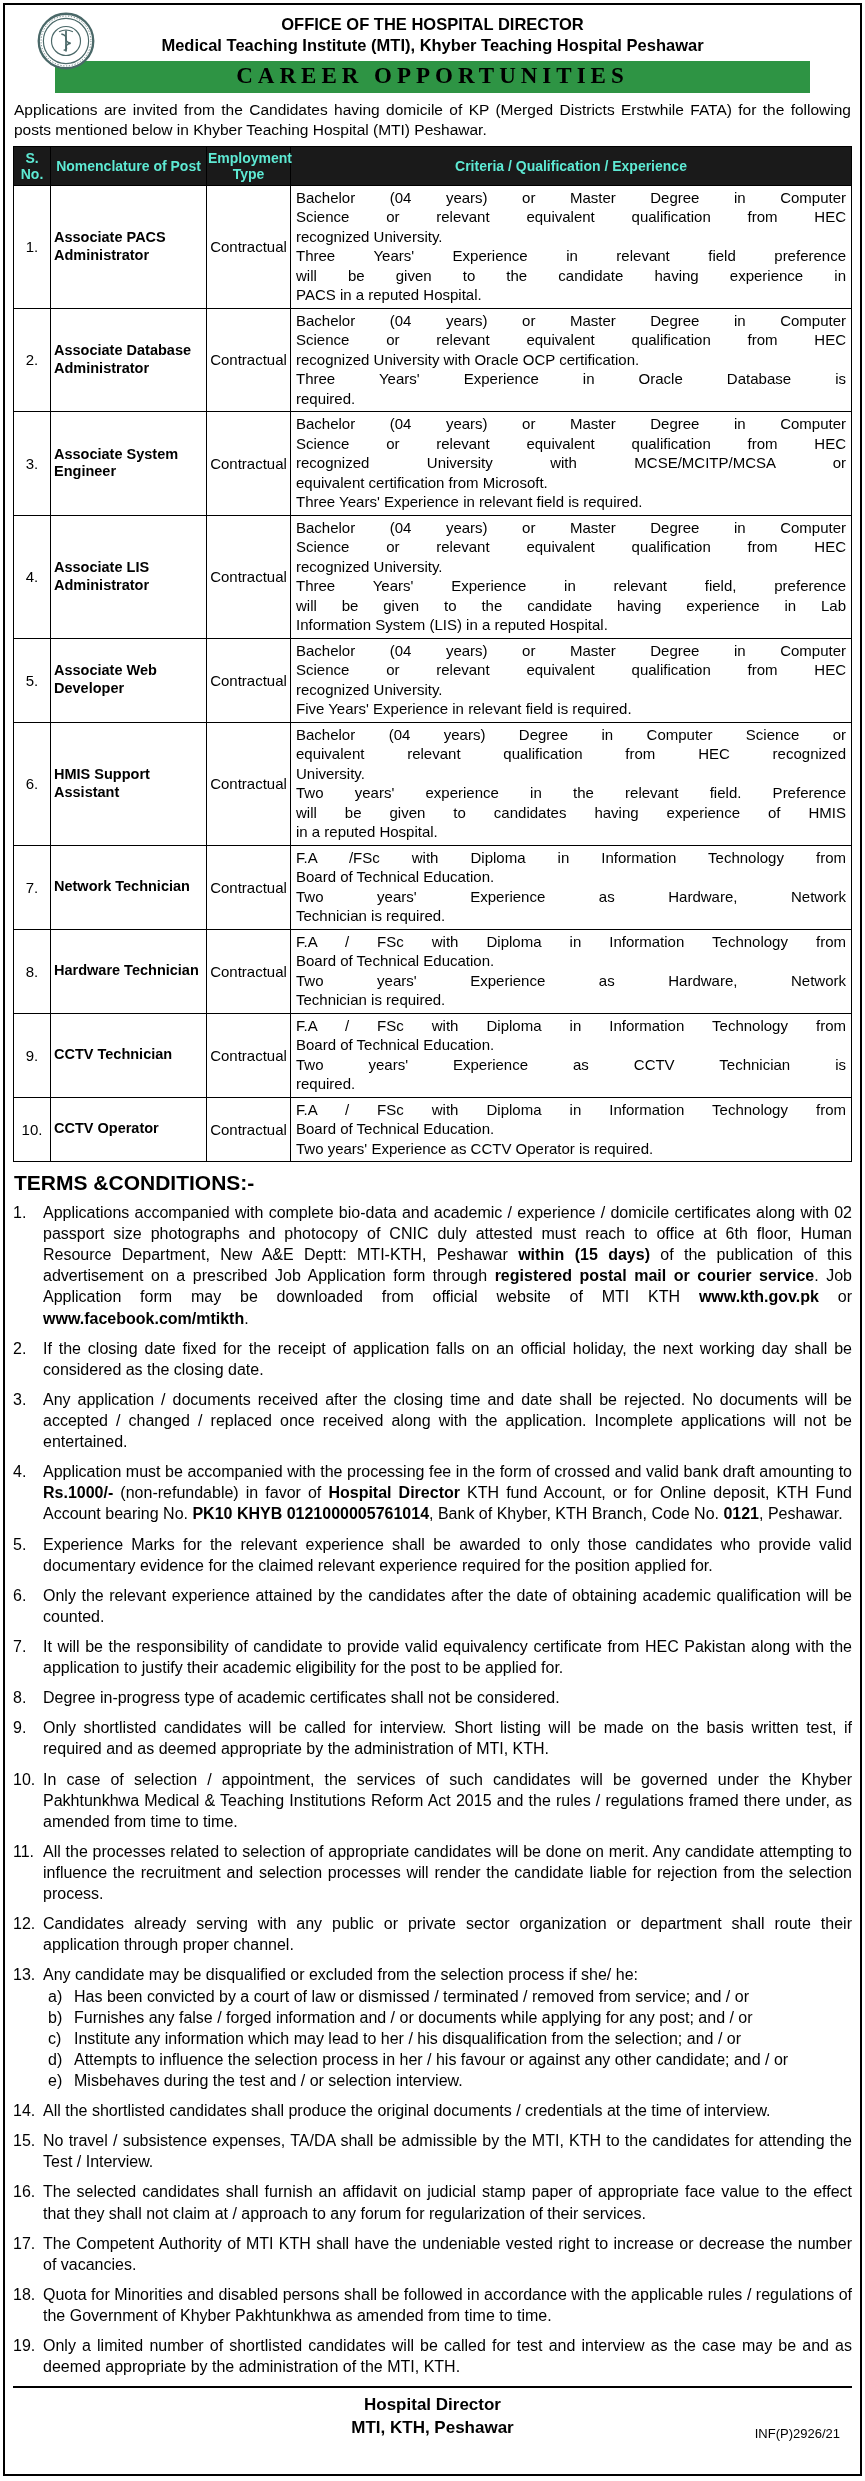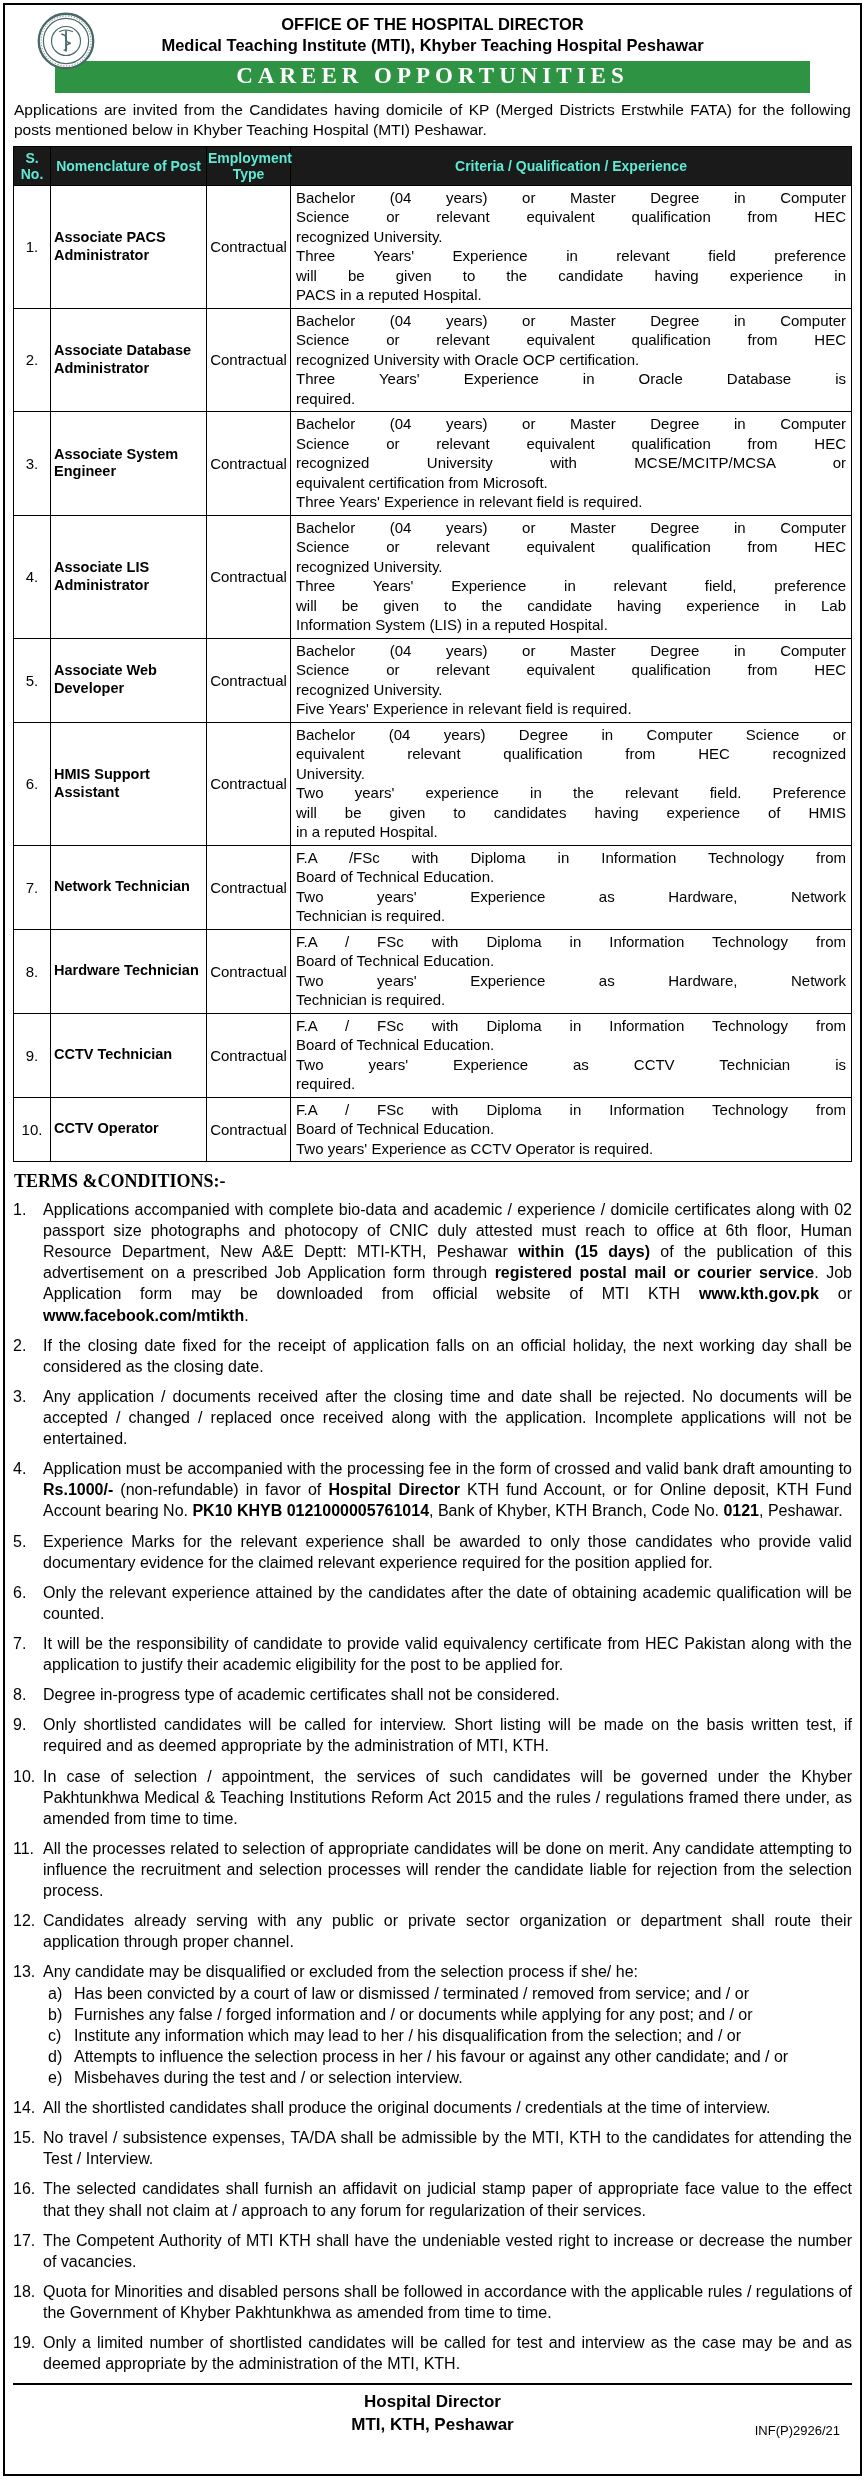--- a/index.html
+++ b/index.html
@@ -3,37 +3,37 @@
 <meta charset="utf-8">
 <style>
   * { margin:0; padding:0; box-sizing:border-box; }
   html,body { background:#fff; }
   body { width:865px; font-family:"Liberation Sans", sans-serif; color:#000; }
   .ad { width:859px; min-height:2473px; margin:3px; border:2px solid #000; padding:6px 8px 10px; position:relative; background:#fff; }
   .header { position:relative; padding-top:3px; }
   .logo { position:absolute; left:24px; top:1px; width:58px; height:58px; }
   .office-line { text-align:center; font-weight:bold; font-size:16.5px; line-height:1.3; }
   .institute-line { text-align:center; font-weight:bold; font-size:16.5px; line-height:1.3; }
-  .banner { margin:4px 42px 0; background:var(--banner_green,#2e9444); color:#ffffff; text-align:center;
+  .banner { margin:4px 42px 0; background:var(--banner_green,#2e9444); color:#000000; text-align:center;
             font-family:"Liberation Serif", serif; font-weight:bold; font-size:23px; letter-spacing:5px; padding:2px 0 4px; }
   .intro { font-size:15.5px; line-height:1.28; text-align:justify; margin:7px 1px 6px; }
 
   table.posts { width:100%; border-collapse:collapse; table-layout:fixed; }
   table.posts th, table.posts td { border:1.5px solid #000; }
   table.posts th { background:var(--table_header_bg,#1a1a1a); color:#5eead4; font-size:14px; padding:3px 1px; text-align:center; vertical-align:middle; }
   .w-sno{width:37px} .w-post{width:156px} .w-type{width:84px}
   td.c-sno { text-align:center; font-size:15px; vertical-align:middle; }
   td.c-post { font-weight:bold; font-size:14.5px; padding:2px 3px; vertical-align:middle; line-height:1.22; }
   td.c-type { text-align:center; font-size:15px; vertical-align:middle; }
   td.c-crit { padding:2px 5px 3px; vertical-align:top; font-size:15px; line-height:1.3; }
   .jl { text-align:justify; text-align-last:justify; }
   .jl-last { text-align-last:left; }
 
   .terms { margin-top:9px; }
-  .terms-heading { font-weight:bold; font-size:18px; margin:0 0 7px 1px;font-family:Liberation Serif, serif; }
+  .terms-heading { font-weight:bold; font-size:21px; margin:0 0 7px 1px; }
   .term { display:flex; margin-bottom:9px; font-size:16px; line-height:1.32; }
   .tnum { flex:0 0 30px; }
   .tbody { flex:1; text-align:justify; }
   .sub { display:flex; margin-left:5px; }
   .snum { flex:0 0 26px; }
   .stext { flex:1; text-align:justify; }
   .term b, .tbody b { font-weight:bold; }
 
   .footer { border-top:2px solid #000; margin-top:6px; padding:6px 0 4px; position:relative; text-align:center; }
   .sig-title, .sig-org { font-weight:bold; font-size:17px; line-height:1.35; }

